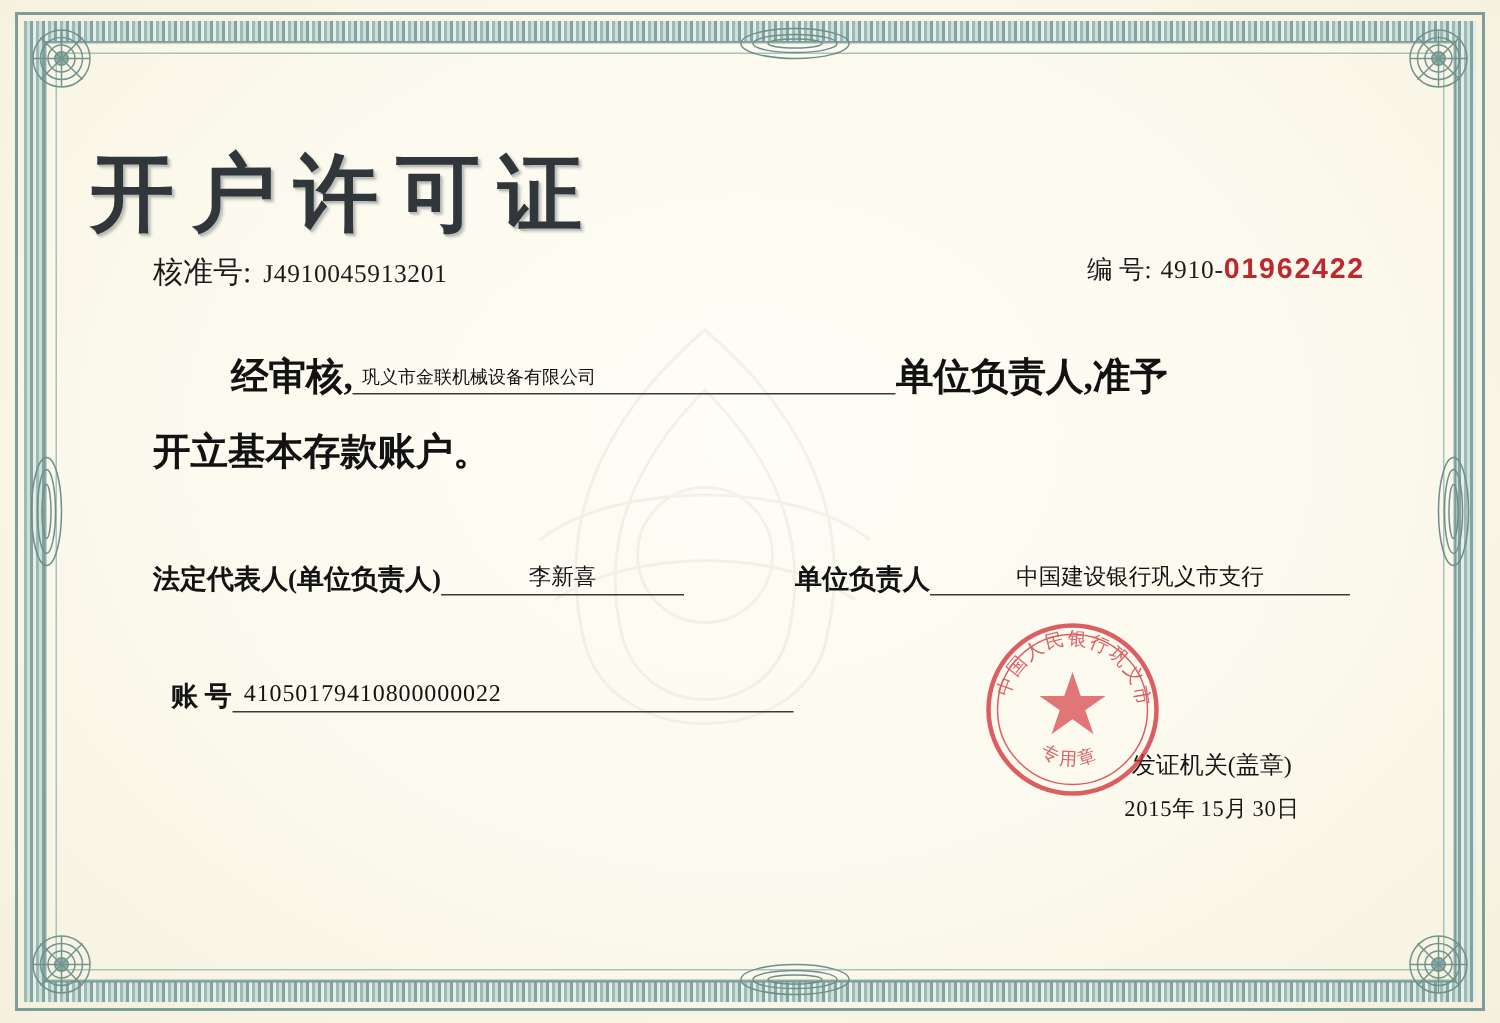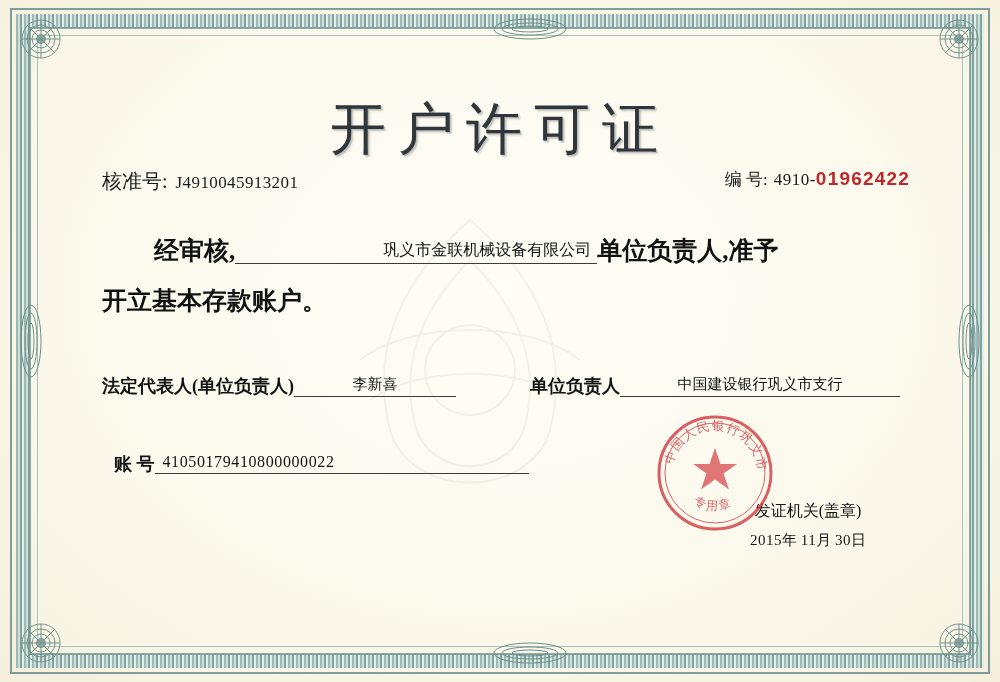--- a/index.html
+++ b/index.html
@@ -105,23 +105,23 @@
   
   .content {
     position: absolute;
     left: 60px; top: 56px; right: 60px; bottom: 56px;
   }
 
   .doc-title {
     position: absolute;
     left: 0; right: 0;
     top: 36px;
-    text-align: center;
+    text-align: left;
     font-family: "Liberation Serif", serif;
-    font-weight: normal;
+    font-weight: bold;
     font-size: 56px;
     letter-spacing: 12px;
     color: #30363a;
     text-shadow: 1px 1px 0 #b9bfbd, 2px 2px 2px rgba(0,0,0,0.22);
   }
 
   .row-approval {
     position: absolute;
     top: 112px;
     left: 42px;
@@ -164,22 +164,22 @@
     left: 42px; right: 16px;
     font-size: 25px;
     font-weight: bold;
     color: #121212;
     white-space: nowrap;
   }
   .para1 .indent { display: inline-block; width: 52px; }
   .filled {
     display: inline-block;
     min-width: 350px;
-    text-align: right;
-    font-size: 16px;
+    text-align: left;
+    font-size: 12px;
     font-weight: normal;
     border-bottom: 1px solid #3b3b3b;
     padding: 0 6px 2px 6px;
     vertical-align: 4px;
     font-family: Liberation Serif, serif;
   }
   .para2 {
     position: absolute;
     top: 228px;
     left: 42px;
@@ -380,21 +380,21 @@
     </div>
 
     <div class="row-account">
       <span>账 号</span><span class="fill-lg">41050179410800000022</span>
     </div>
 
     <div class="issuer-block">
       <div class="issuer-line">发证机关(盖章)</div>
       <div class="date-line">
         <span class="date-num">2015</span><span>年</span>
-        <span class="date-num">11</span><span>月</span>
+        <span class="date-num">15</span><span>月</span>
         <span class="date-num">30</span><span>日</span>
       </div>
     </div>
   </div>
 
   <svg class="seal" viewBox="0 0 126 126">
     <defs>
       <path id="sealArcTop" d="M 20 63 A 43 43 0 0 1 106 63"></path>
       <path id="sealArcBottom" d="M 26 63 A 37 37 0 0 0 100 63"></path>
     </defs>

